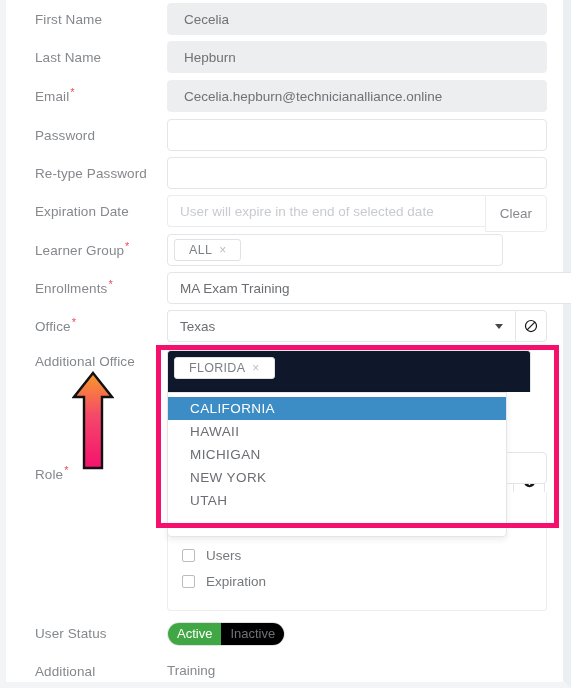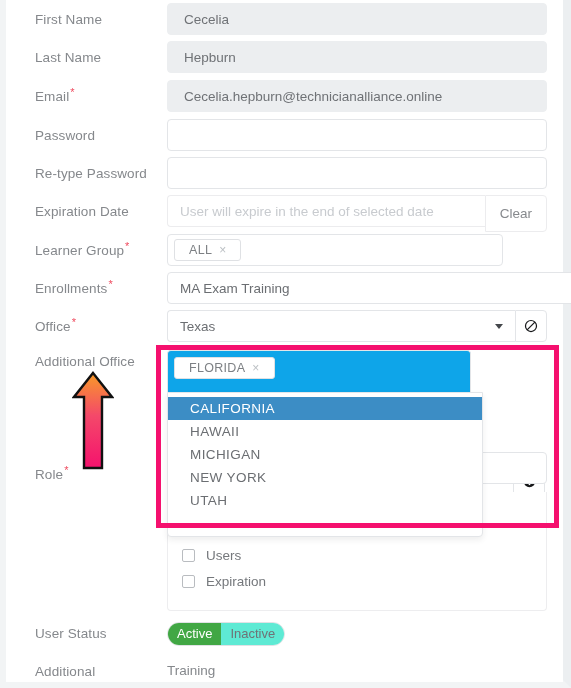--- a/index.html
+++ b/index.html
@@ -215,33 +215,33 @@
   }
   .ms-wrap {
     position: absolute;
     left: 161px;
     top: 350px;
     width: 380px;
     z-index: 25;
   }
   .ms-field {
     box-sizing: border-box;
-    width: 304px;
+    width: 364px;
     height: 42px;
     border: 1px solid #e3e5e8;
     border-bottom: none;
     border-radius: 4px 4px 0 0;
-    background: #0ea5e9;
+    background: #0f172a;
     display: flex;
     align-items: flex-start;
     padding: 6px 6px;
   }
   .ms-list {
     box-sizing: border-box;
-    width: 316px;
+    width: 340px;
     border: 1px solid #e3e5e8;
     background: #fff;
     border-radius: 0 0 4px 4px;
     padding: 4px 0 24px 0;
     box-shadow: 0 3px 6px rgba(0,0,0,.07);
   }
   .ms-opt {
     height: 23px;
     line-height: 23px;
     padding: 0 0 0 22px;
@@ -326,21 +326,21 @@
     display: inline-flex;
     border-radius: 12px;
     overflow: hidden;
     border: 1px solid #e0e2e5;
   }
   .toggle .seg {
     height: 22px;
     line-height: 22px;
     padding: 0 9px;
     font-size: 13px;
-    background: #5eead4;
+    background: #000000;
     color: #6f7276;
   }
   .toggle .seg.on {
     background: #41a744;
     color: #fff;
   }
 
   .plaintext {
     font-size: 13.5px;
     color: #85888c;

